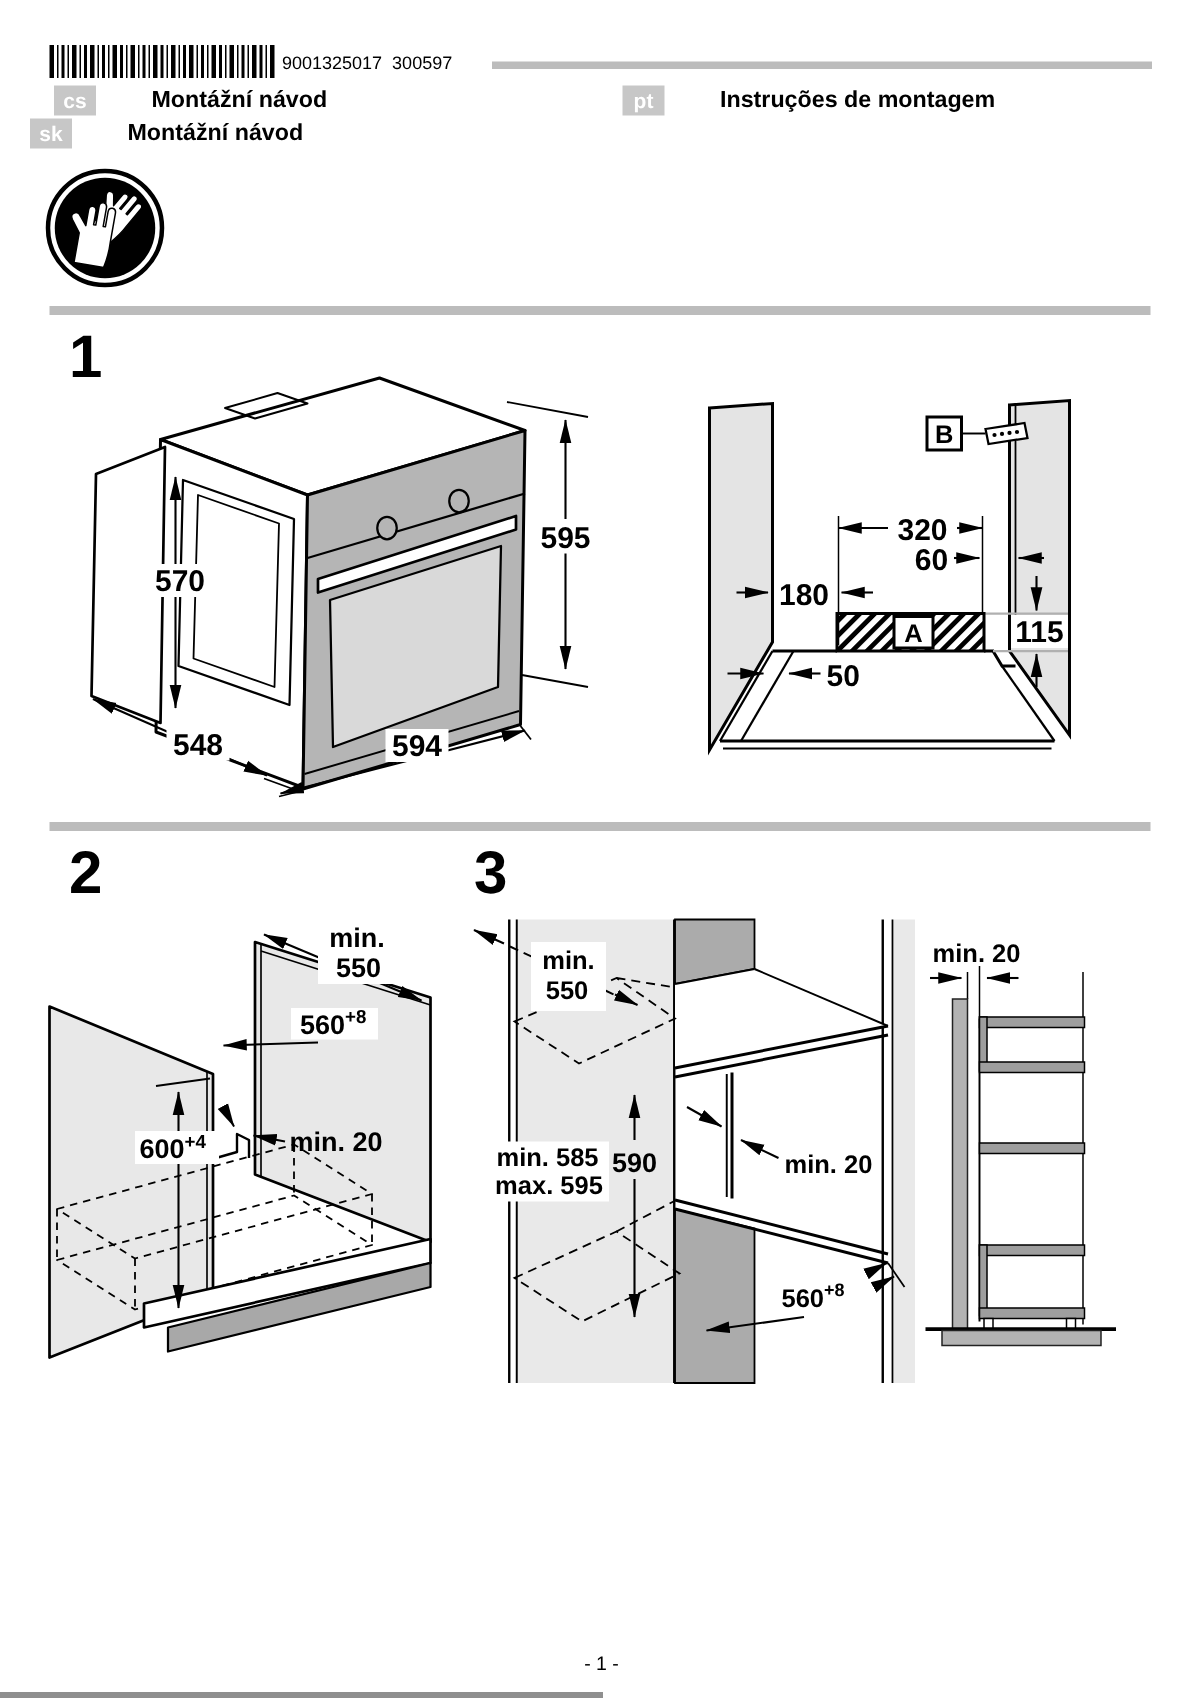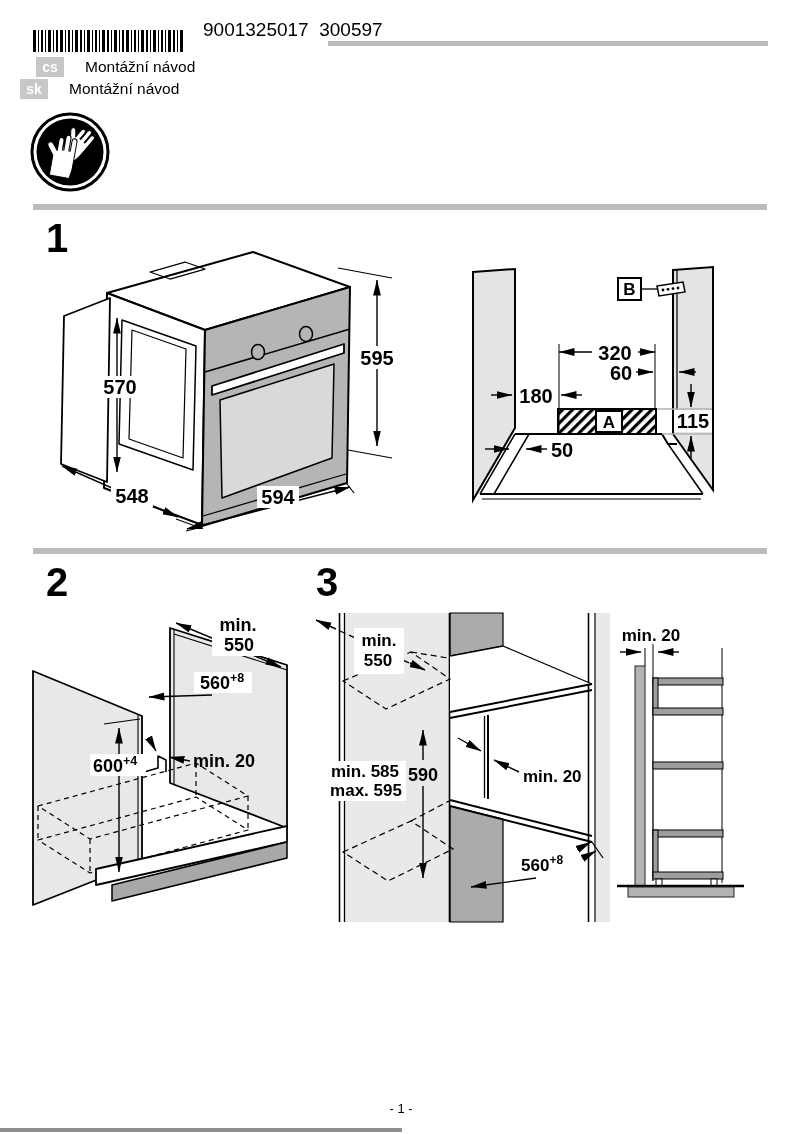--- a/index.html
+++ b/index.html
@@ -1,27 +1,27 @@
 <!DOCTYPE html>
 <html><head>
 <meta charset="utf-8">
 <style>
   html,body{margin:0;padding:0;background:#fff;}
   .page{position:relative;width:802px;height:1134px;background:#fff;overflow:hidden;
         font-family:"Liberation Sans","DejaVu Sans",sans-serif;color:#000;}
   .abs{position:absolute;}
   .lang-code{display:inline-block;width:28px;height:20px;background:#c7c7c7;color:#fff;
              font-weight:bold;font-size:14px;text-align:center;line-height:20px;}
-  .lang-title{font-weight:normal;font-size:15.5px;line-height:20px;}
-  .lang-row{position:absolute;display:flex;gap:0;align-items:flex-end;}
+  .lang-title{font-weight:bold;font-size:15.5px;line-height:20px;}
+  .lang-row{position:absolute;display:flex;gap:16px;align-items:flex-end;}
   .lang-row .lang-title{margin-left:21px;}
   .divider{position:absolute;left:33px;width:734px;height:6px;background:#bcbcbc;}
   .top-rule{position:absolute;left:328px;top:41px;width:440px;height:5px;background:#bcbcbc;}
   .section-number{position:absolute;font-weight:bold;font-size:40px;line-height:40px;}
-  .barcode-text{position:absolute;left:188px;top:19px;font-size:19px;white-space:pre;margin-left:15px;}
+  .barcode-text{position:absolute;left:188px;top:35px;font-size:12px;white-space:pre;}
   .footer-page{position:absolute;left:0;top:1101px;width:802px;text-align:center;font-size:13px;}
   .bottom-bar{position:absolute;left:0;top:1128px;width:402px;height:4px;background:#8f8f8f;}
   svg text{font-family:"Liberation Sans","DejaVu Sans",sans-serif;font-weight:bold;fill:#000;}
   svg .dimtxt{font-size:20px;}
   svg .dimtxt2{font-size:18px;}
   svg .dimtxt3{font-size:17px;}
   svg .ablabel{font-size:17px;}
 </style>
 </head>
 <body>
@@ -275,20 +275,24 @@
   <div class="top-rule"></div>
 
   <div class="lang-row" style="left:36px;top:57px">
     <span class="lang-code">cs</span>
     <span class="lang-title">Montážní návod</span>
   </div>
   <div class="lang-row" style="left:20px;top:79px">
     <span class="lang-code">sk</span>
     <span class="lang-title">Montážní návod</span>
   </div>
+  <div class="lang-row" style="left:415px;top:57px">
+    <span class="lang-code">pt</span>
+    <span class="lang-title">Instruções de montagem</span>
+  </div>
 
   <div class="divider" style="top:204px"></div>
   <div class="section-number" style="left:46px;top:218px">1</div>
 
   <div class="divider" style="top:548px"></div>
   <div class="section-number" style="left:46px;top:562px">2</div>
   <div class="section-number" style="left:316px;top:562px">3</div>
 
   <div class="footer-page">- 1 -</div>
   <div class="bottom-bar"></div>

